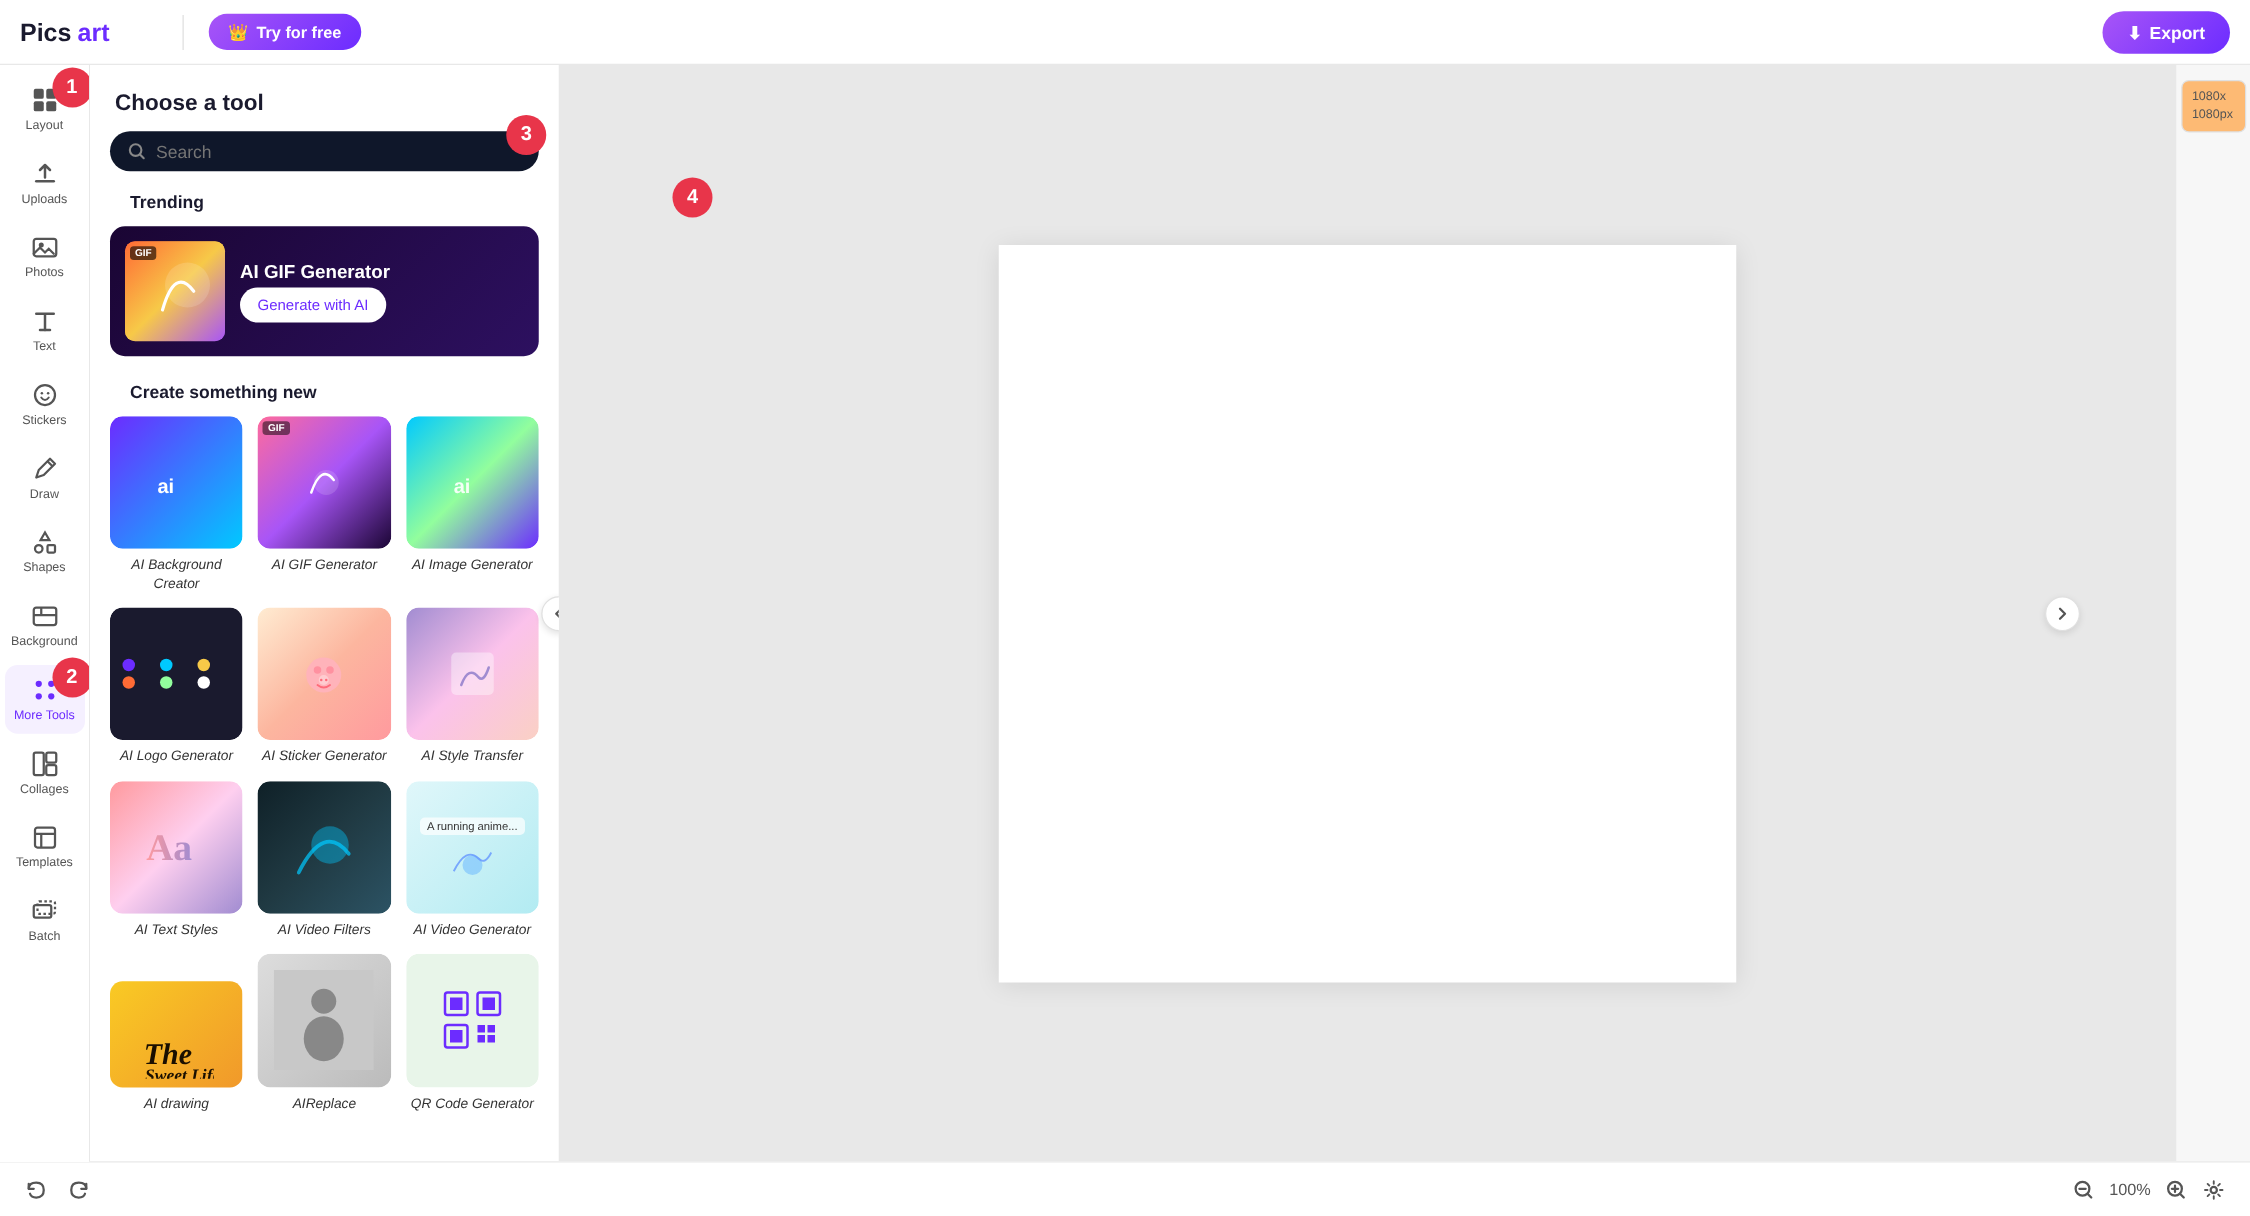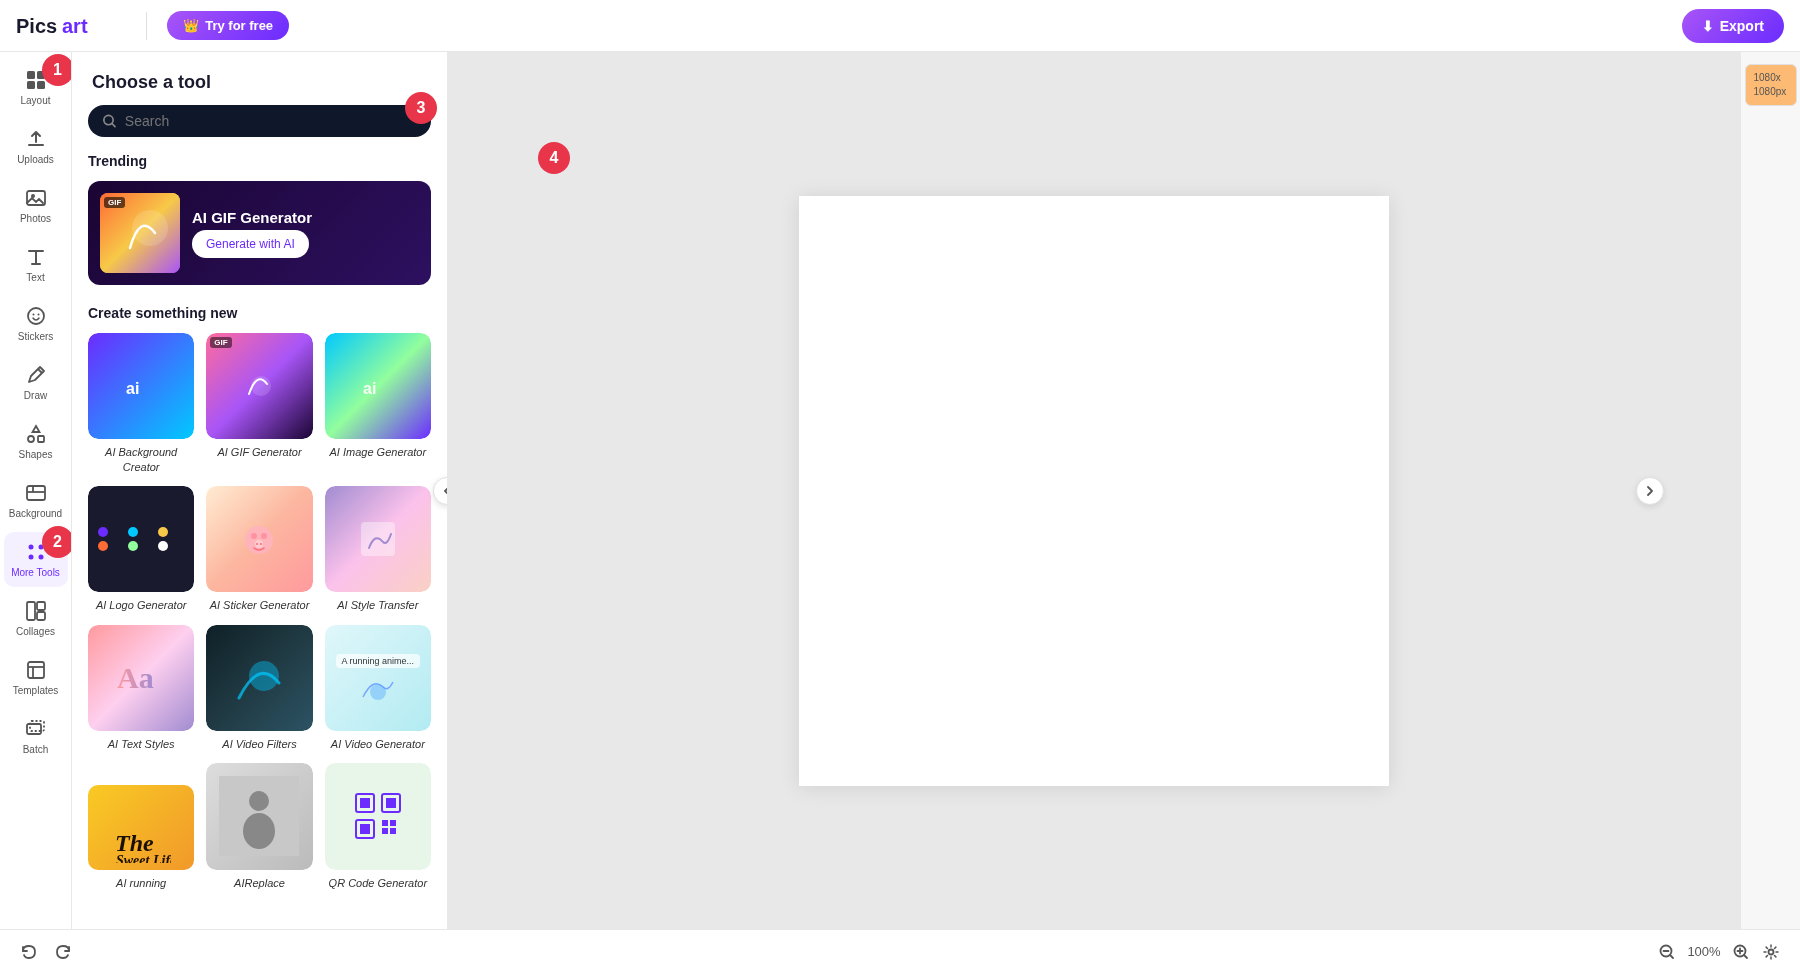--- a/index.html
+++ b/index.html
@@ -122,20 +122,21 @@
       padding: 0 16px 16px;
     }
     .tool-panel-content::-webkit-scrollbar { width: 4px; }
     .tool-panel-content::-webkit-scrollbar-thumb { background: #ddd; border-radius: 2px; }
 
     .section-title {
       font-size: 14px;
       font-weight: 600;
       color: #1a1a2e;
       margin-bottom: 12px;
+      margin-left: 16px;
     }
 
     
     .trending-card {
       background: linear-gradient(135deg, #1a0533, #2d1060);
       border-radius: 12px;
       overflow: hidden;
       display: flex;
       align-items: center;
       gap: 12px;
@@ -666,21 +667,21 @@
 
         <div class="tool-item">
           <div class="tool-thumb">
             <div class="tool-thumb-inner tb-ai-writer" style="display:flex;align-items:center;justify-content:center;margin-top:22px;">
               <svg width="60" height="50" viewBox="0 0 60 50">
                 <text x="4" y="38" font-family="Georgia,serif" font-size="24" font-weight="900" fill="#1a0f00" style="font-style:italic;">The</text>
                 <text x="5" y="52" font-family="Georgia,serif" font-size="14" font-weight="700" fill="#1a0f00" style="font-style:italic;">Sweet Life</text>
               </svg>
             </div>
           </div>
-          <span class="tool-name">AI running</span>
+          <span class="tool-name">AI drawing</span>
         </div>
 
         <div class="tool-item">
           <div class="tool-thumb">
             <div class="tool-thumb-inner tb-ai-replace" style="display:flex;align-items:center;justify-content:center;overflow:hidden;">
               <svg width="80" height="80" viewBox="0 0 80 80">
                 <rect width="80" height="80" fill="#c8c8c8"></rect>
 
                 <circle cx="40" cy="25" r="10" fill="#888"></circle>
                 <ellipse cx="40" cy="55" rx="16" ry="18" fill="#888"></ellipse>

